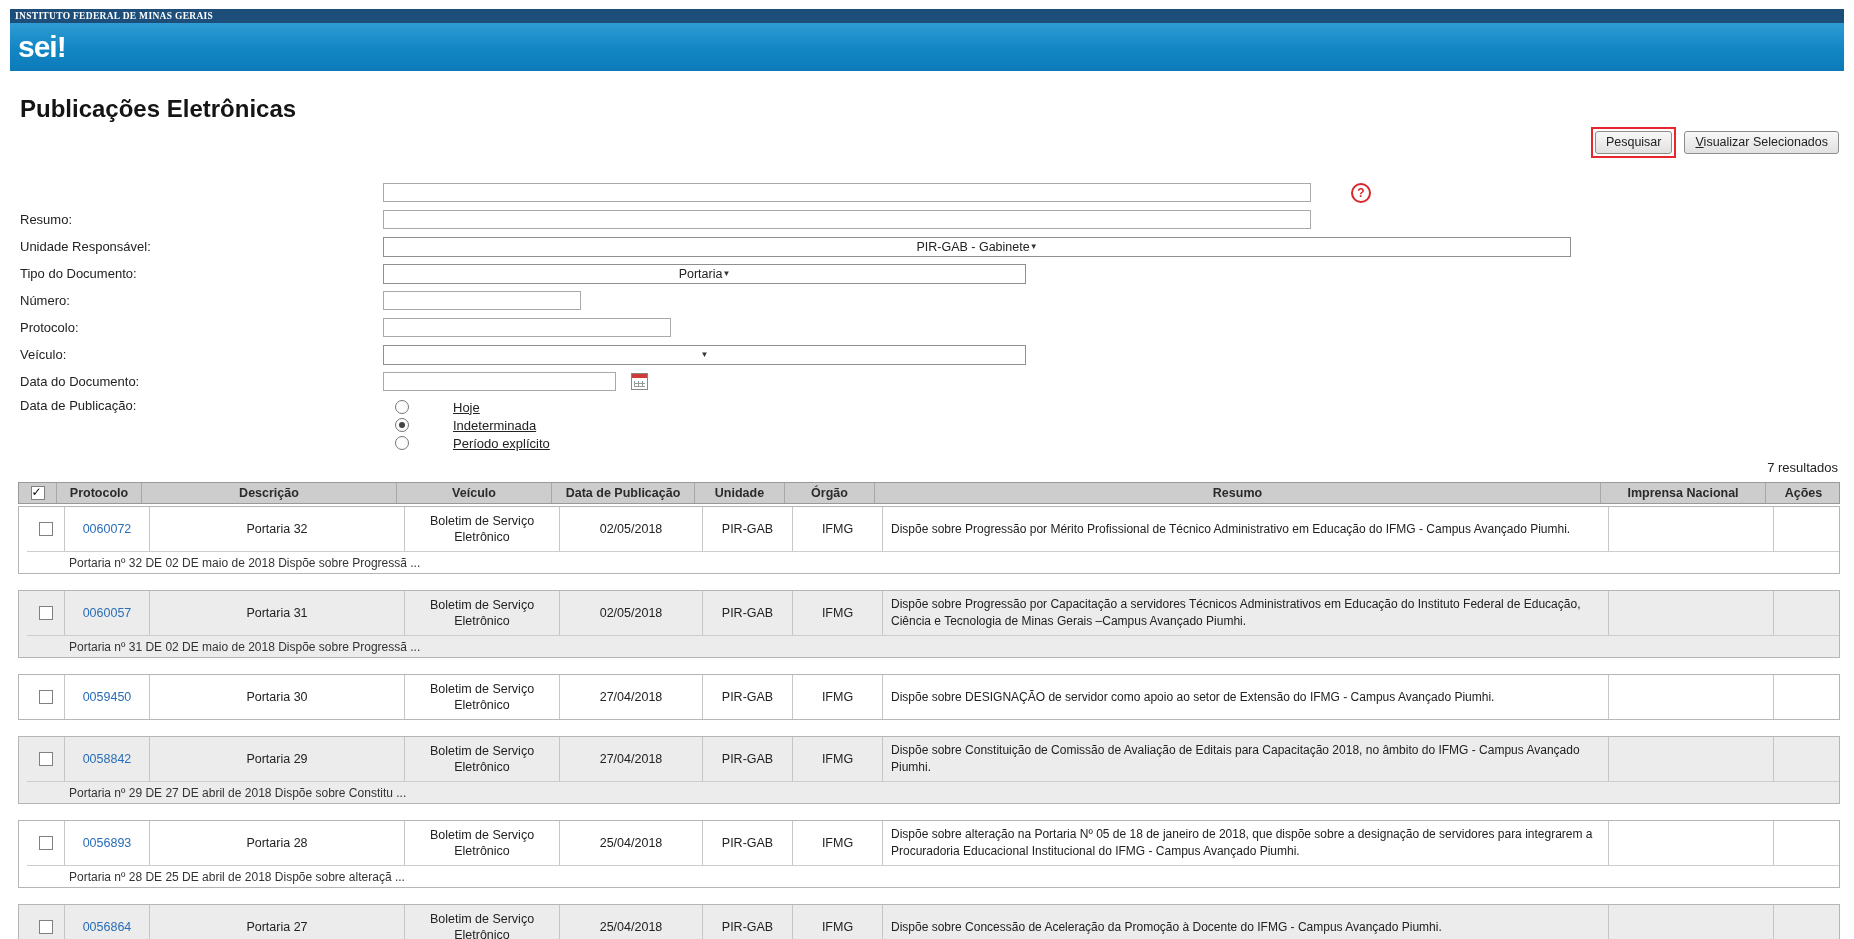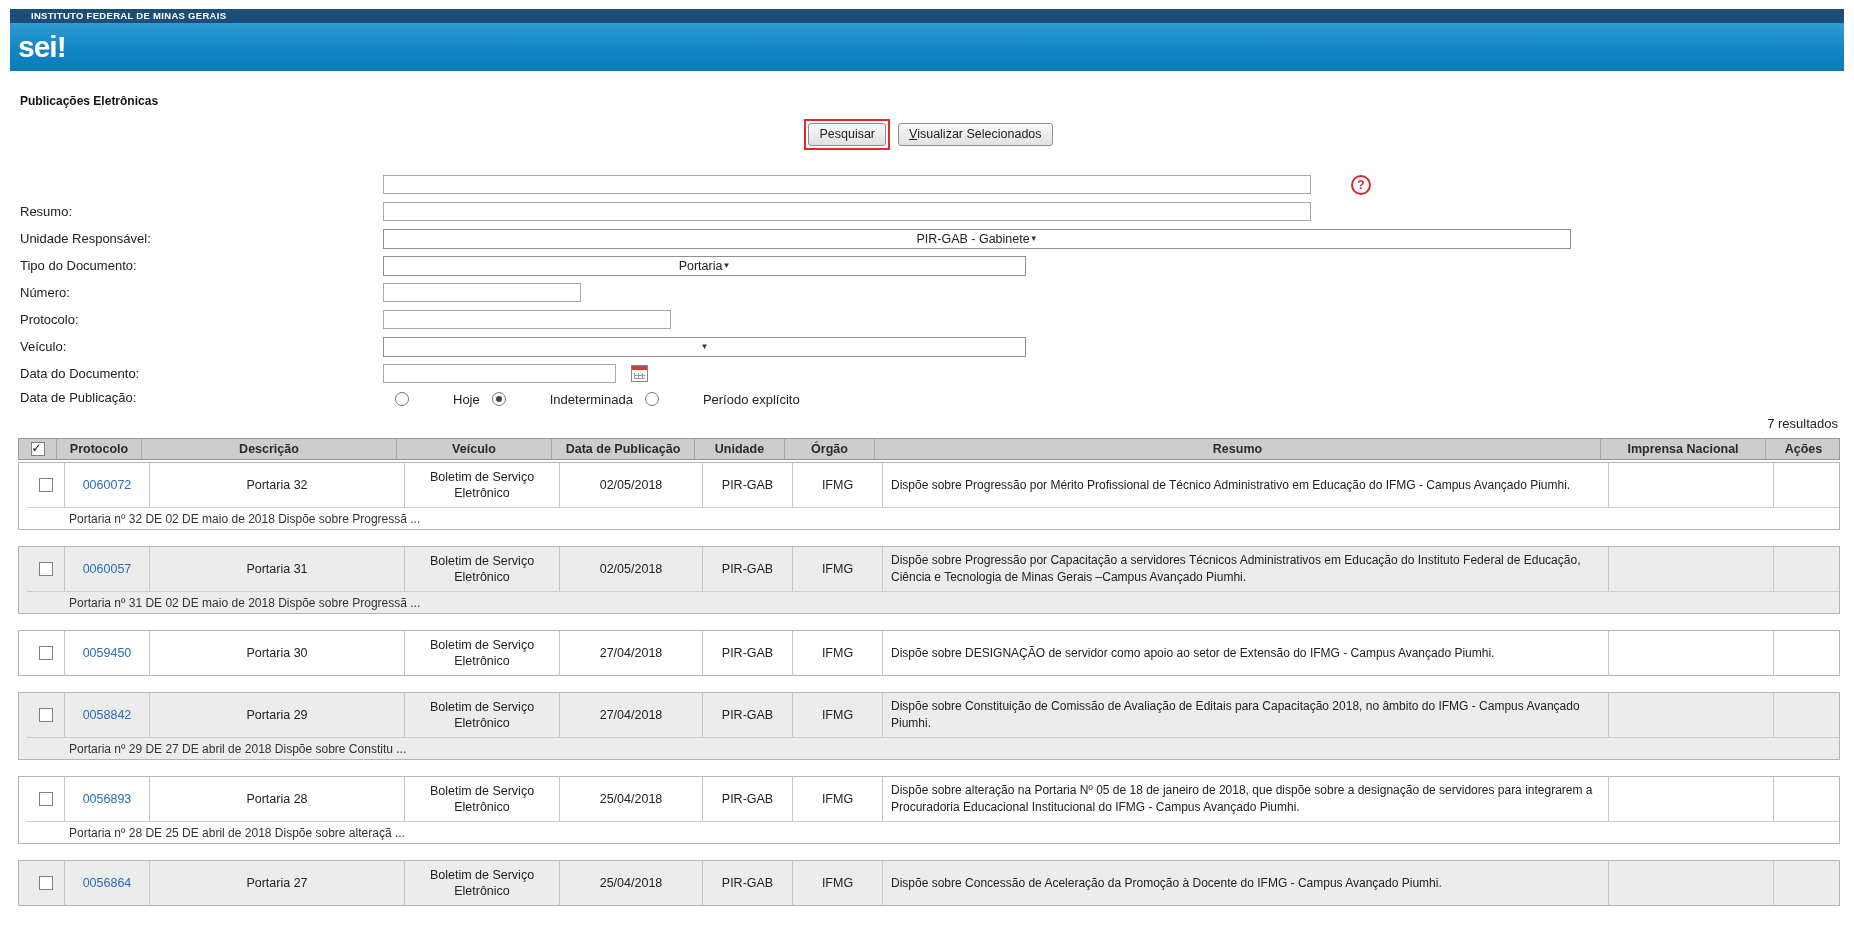--- a/index.html
+++ b/index.html
@@ -12,42 +12,43 @@
   }
   .viewport { margin: 9px 10px 0 10px; }
 
   
   .org-bar {
     height: 14px; line-height: 14px;
     background: #1d4e7a;
     color: #ffffff;
     font-size: 9.5px; font-weight: bold;
     letter-spacing: .3px;
-    padding-left: 21px;
+    padding-left: 5px;
+    font-family: Liberation Serif, serif;
   }
   
   .sei-header {
     height: 48px;
     background: linear-gradient(180deg, #2f9cd4 0%, #1286c4 55%, #0d7ab8 100%);
     display: flex; align-items: center;
   }
   .sei-logo {
     color: #fff; font-size: 30px; font-weight: bold;
     letter-spacing: -1px; margin-left: 8px;
   }
 
   .content { padding: 0 4px 0 8px; }
 
   .page-title {
-    font-size: 12px; font-weight: bold; color: #141414;
-    margin: 18px 0 0 2px; height: 24px; line-height: 24px;
+    font-size: 24px; font-weight: bold; color: #141414;
+    margin: 26px 0 0 2px; height: 24px; line-height: 24px;
   }
 
   .actions {
-    display: flex; justify-content: center; align-items: center;
+    display: flex; justify-content: flex-end; align-items: center;
     gap: 8px; margin-top: 4px; height: 34px; padding-right: 1px;
   }
   .annotation {
     display: inline-flex; border: 2px solid #e8262d; padding: 2px;
   }
   .btn {
     font-family: inherit;
     font-size: 12.5px; color: #222;
     padding: 3px 10px; height: 23px;
     background: linear-gradient(#f8f8f8, #e1e1e1);
@@ -101,21 +102,21 @@
     background: #cf3a3a;
   }
   .cal::after {
     content: ""; position: absolute; left: 2px; right: 2px; top: 7px; bottom: 2px;
     background-image:
       repeating-linear-gradient(90deg, #999 0 1px, transparent 1px 4px),
       repeating-linear-gradient(0deg, #999 0 1px, transparent 1px 3px);
   }
 
   .form-row.radios { align-items: flex-start; height: auto; margin-top: 3px; }
-  .radio-lines { display: flex; flex-direction: row; }
+  .radio-lines { display: flex; flex-direction: column; text-decoration: underline; }
   .radio-line { display: flex; align-items: center; height: 18px; padding-left: 12px; }
   .radio {
     width: 12px; height: 12px; border-radius: 50%;
     border: 1px solid #767676; background: #fdfdfd;
     position: relative; flex: none; cursor: pointer;
   }
   .radio.checked::after {
     content: ""; position: absolute; left: 3px; top: 3px;
     width: 6px; height: 6px; border-radius: 50%; background: #444;
   }

